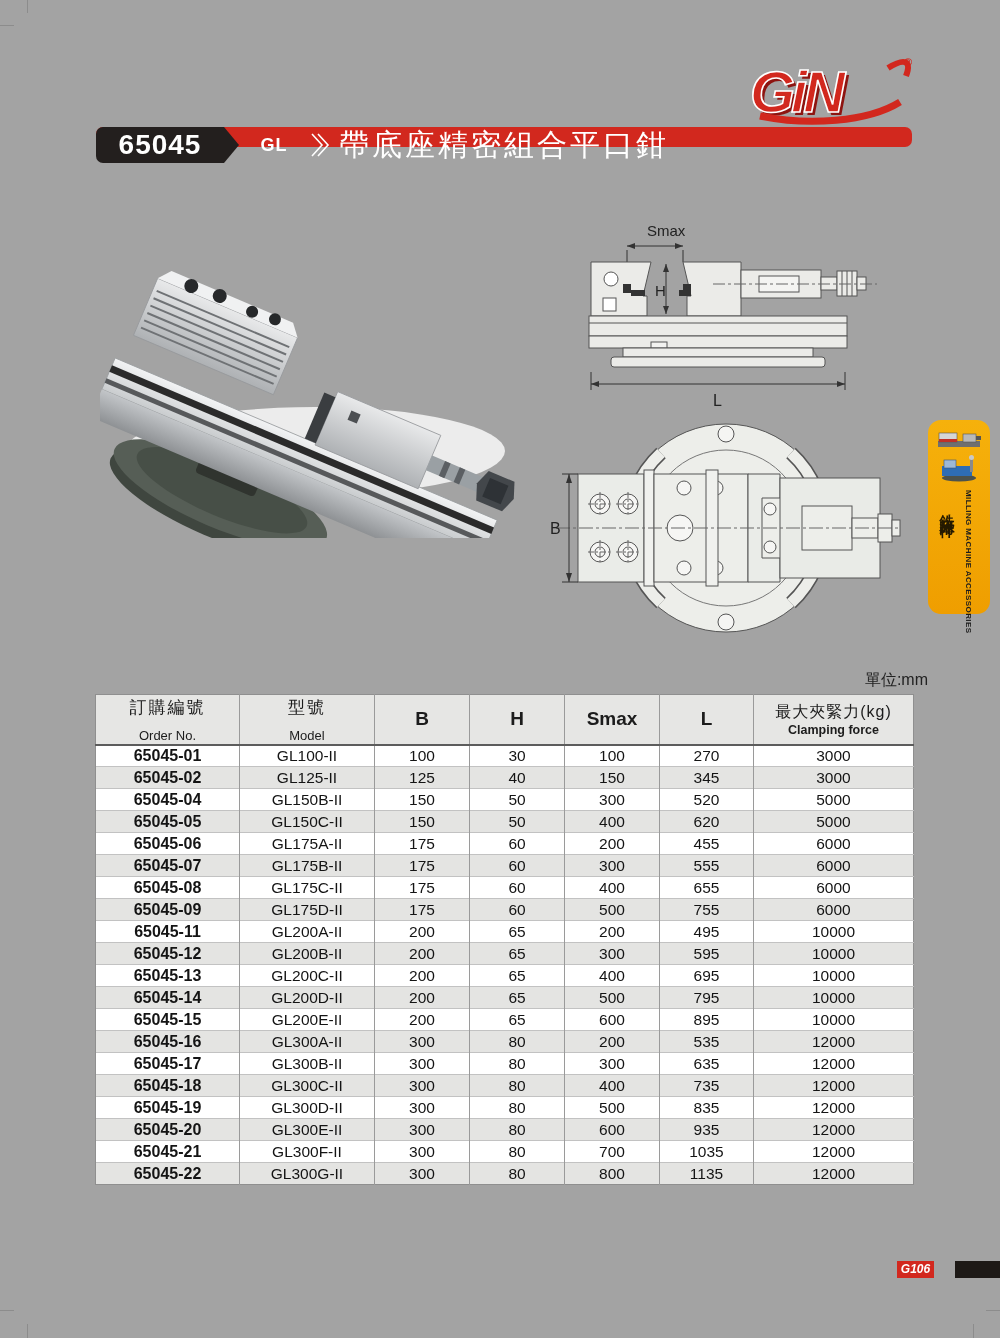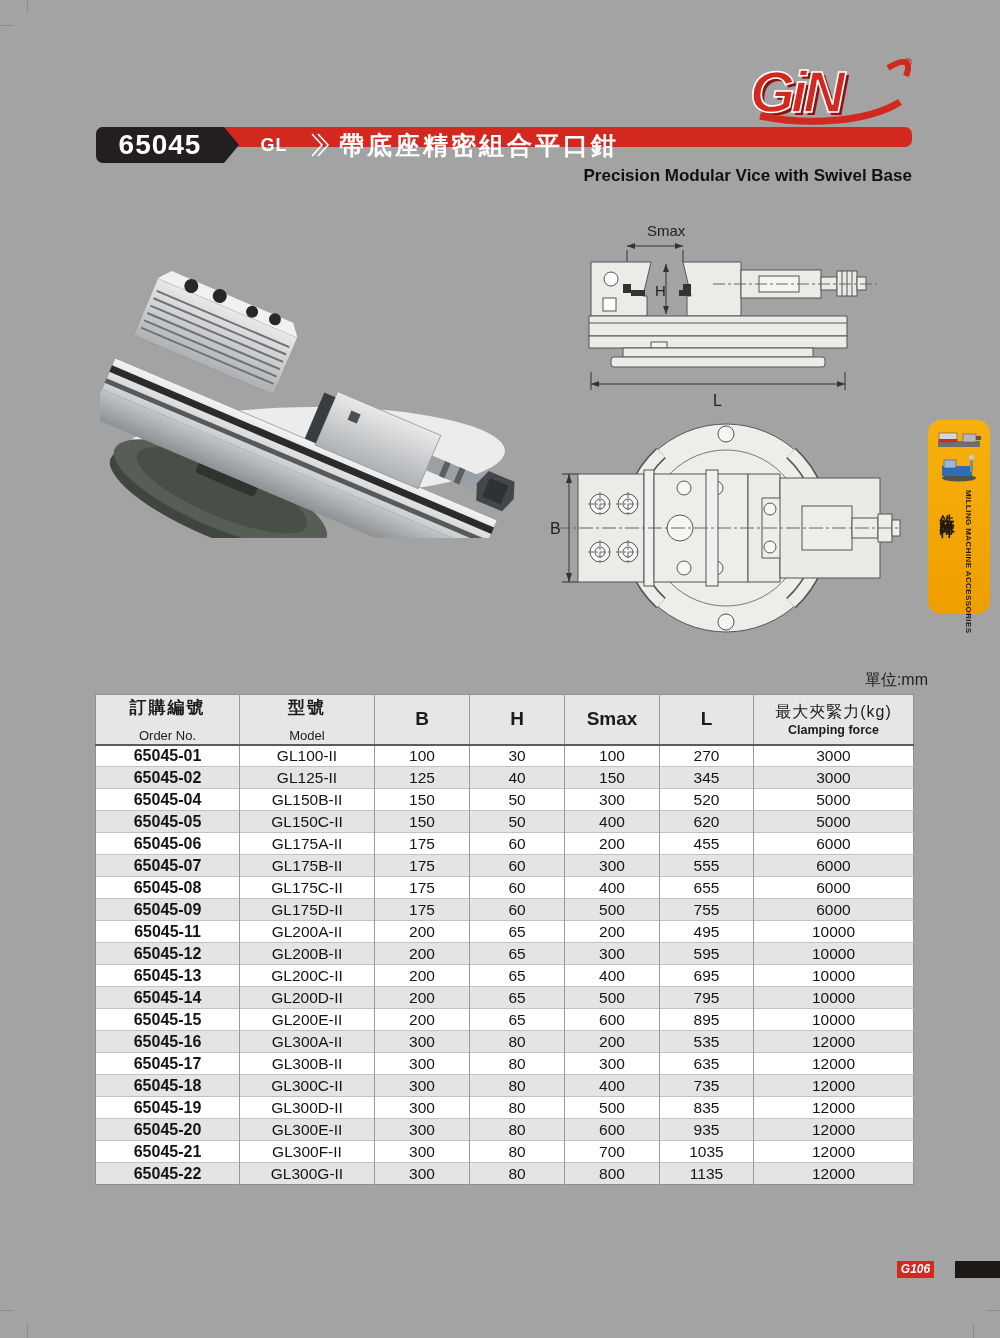--- a/index.html
+++ b/index.html
@@ -19,21 +19,21 @@
   .code-box { position:absolute; left:0; top:0; width:128px; height:36px;
               background:#231f1e; border-radius:7px 0 0 7px;
               color:#fff; font-weight:bold; font-size:28px; text-align:center; line-height:35px;
               letter-spacing:1px; z-index:2; }
   .code-point { position:absolute; left:128px; top:0; width:0; height:0; z-index:2;
                 border-left:15px solid #231f1e; border-top:18px solid transparent; border-bottom:18px solid transparent; }
   .gl-label { position:absolute; left:150px; top:0; width:56px; height:36px; text-align:center;
               line-height:36px; color:#fff; font-weight:bold; font-size:18px; letter-spacing:1px; }
   .chev { position:absolute; left:213px; top:5px; }
   .title-zh { position:absolute; left:243px; top:0; height:36px; line-height:36px;
-              color:#fff; font-weight:bold; font-size:25px; letter-spacing:3px; white-space:nowrap; }
+              color:#fff; font-weight:normal; font-size:30px; letter-spacing:3px; white-space:nowrap; }
   .subtitle-en { position:absolute; right:88px; top:166px; font-weight:bold; font-size:17px; color:#111; }
 
   
   .photo { position:absolute; left:100px; top:203px; }
   .draw-side { position:absolute; left:563px; top:222px; }
   .draw-top { position:absolute; left:548px; top:412px; }
   .dim-label { font-family:"Liberation Sans", sans-serif; fill:#222; }
 
   
   .side-tab { position:absolute; left:928px; top:420px; width:62px; height:194px;
@@ -45,21 +45,21 @@
             font-size:8px; font-weight:bold; color:#1c1c1c; letter-spacing:.4px; white-space:nowrap; }
 
   
   .units { position:absolute; right:72px; top:670px; font-size:16px; color:#222;margin-left:8px; }
   .spec-table { position:absolute; left:95px; top:694px; width:818px; border-collapse:collapse;
                 table-layout:fixed; }
   .spec-table th, .spec-table td { border-left:1px solid #9a9a9a; text-align:center; vertical-align:middle; }
   .spec-table th:first-child, .spec-table td:first-child { border-left:1px solid #8f8f8f; }
   .spec-table { border:1px solid #8f8f8f; }
   .spec-table thead th { background:#e6e6e4; height:50px; border-bottom:2px solid #5c5c5c; color:#1c1c1c; }
-  .th-zh { font-size:17px; font-weight:bold; letter-spacing:2px; }
+  .th-zh { font-size:17px; font-weight:normal; letter-spacing:2px; }
   .th-en { font-size:13px; font-weight:normal; margin-top:9px; }
   .th-force-zh { font-size:16px; font-weight:normal; letter-spacing:1px; }
   .th-force-en { font-size:12.5px; font-weight:bold; }
   .th-letter { font-size:19px; font-weight:bold; }
   .spec-table tbody td { height:22px; font-size:15.5px; color:#141414; border-top:1px solid #c2c2c2; background:#fff; }
   .spec-table tbody tr:nth-child(even) td { background:#e4e4e2; }
   .spec-table tbody td.c-order { font-weight:bold; font-size:16px; }
 
   
   .page-badge { position:absolute; left:897px; top:1261px; display:flex;gap:21px; }
@@ -92,21 +92,20 @@
   <div class="header-bar">
     <div class="code-box">65045</div>
     <div class="code-point"></div>
     <div class="gl-label">GL</div>
     <svg class="chev" width="22" height="26" viewBox="0 0 22 26">
       <polyline points="3,2 13,13 3,24" fill="none" stroke="#fff" stroke-width="1.6"></polyline>
       <polyline points="9,2 19,13 9,24" fill="none" stroke="#fff" stroke-width="1.6"></polyline>
     </svg>
     <div class="title-zh">帶底座精密組合平口鉗</div>
   </div>
-  <div class="subtitle-en">Precision Modular Vice with Swivel Base</div>
 
   <svg class="photo" width="435" height="335" viewBox="0 0 435 335">
     <defs>
       <linearGradient id="gTop" x1="0" y1="0" x2="0" y2="1">
         <stop offset="0" stop-color="#f2f3f4"></stop>
           <stop offset="1" stop-color="#c9ccce"></stop>
       </linearGradient>
       <linearGradient id="gSide" x1="0" y1="0" x2="0" y2="1">
         <stop offset="0" stop-color="#c2c5c8"></stop>
           <stop offset="1" stop-color="#8e9194"></stop>

